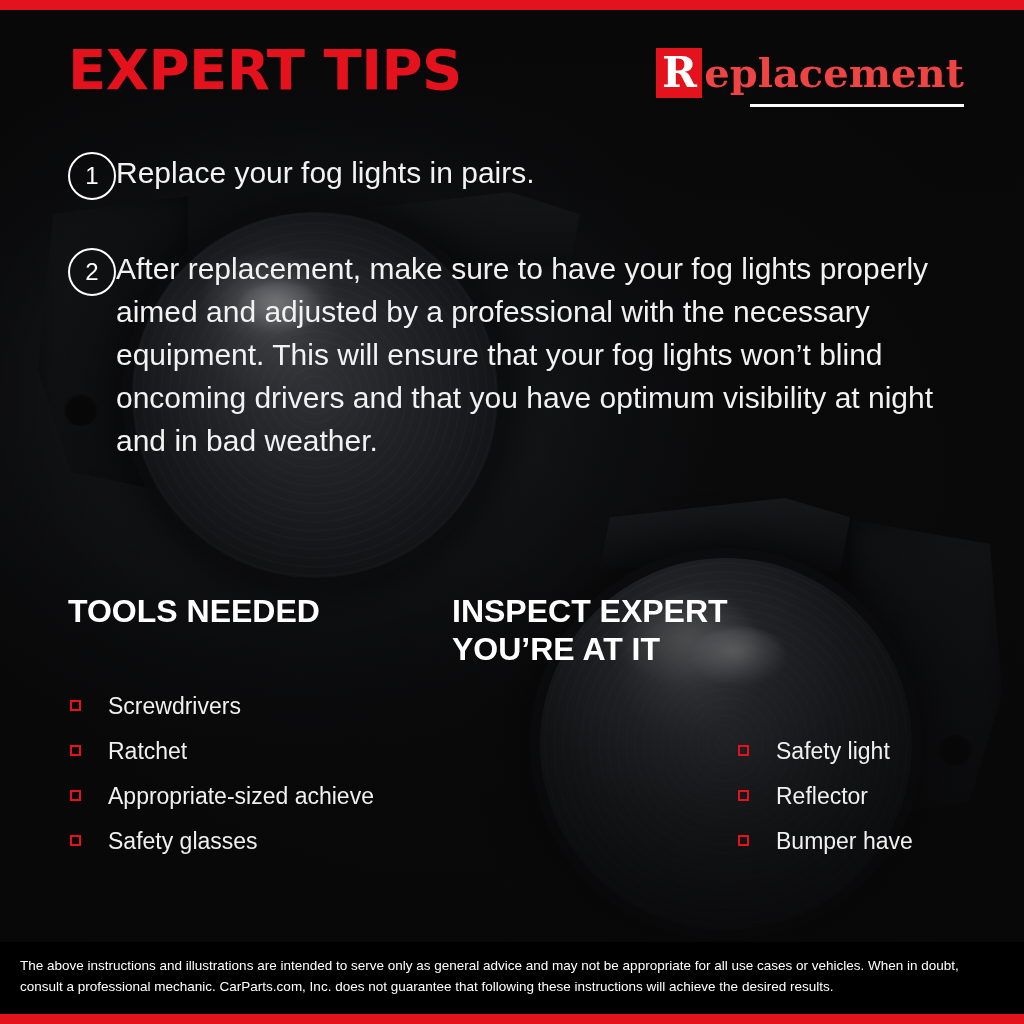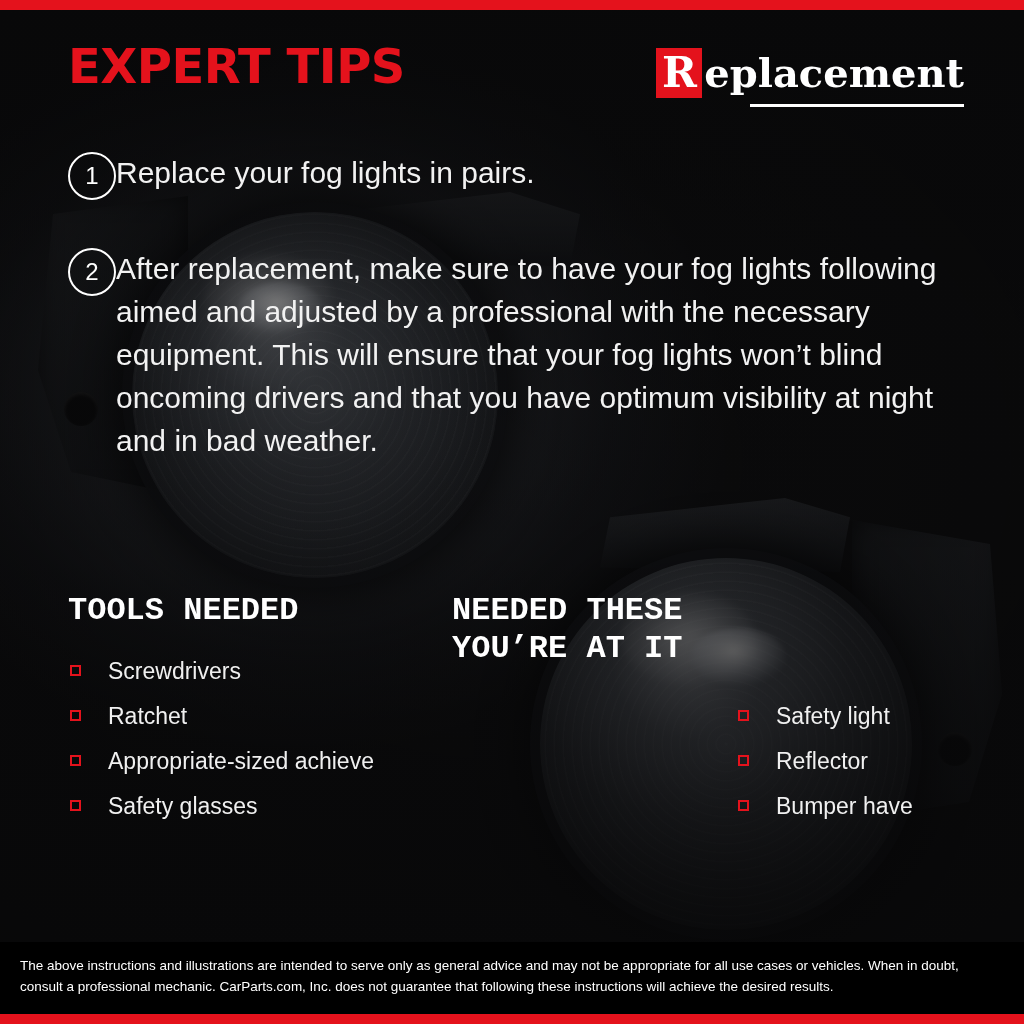--- a/index.html
+++ b/index.html
@@ -120,40 +120,40 @@
     background:
       linear-gradient(180deg, rgba(8,8,9,0.92) 0%, rgba(8,8,9,0.62) 14%, rgba(8,8,9,0.45) 30%, rgba(8,8,9,0.50) 55%, rgba(8,8,9,0.72) 80%, rgba(8,8,9,0.95) 100%),
       radial-gradient(ellipse 900px 700px at 50% 45%, rgba(0,0,0,0) 0%, rgba(0,0,0,0.45) 100%);
   }
 
   
   .content { position: absolute; inset: 0; }
 
   .title {
     position: absolute; left: 68px; top: 42px;
-    font-size: 48px; font-weight: bold; letter-spacing: -0.5px;
+    font-size: 56px; font-weight: bold; letter-spacing: -0.5px;
     color: #e4121c;
     font-family: "DejaVu Sans", sans-serif;
     line-height: 1;
   }
 
   
   .logo {
     position: absolute; right: 60px; top: 48px;
     display: flex; align-items: flex-start;
   }
   .logo-r {
     width: 46px; height: 50px; background: #e4121c;
     color: #ffffff; font-size: 42px; font-weight: bold;
     font-family: "DejaVu Serif", serif;
     display: flex; align-items: center; justify-content: center;
     line-height: 1;
   }
   .logo-word {
-    color: #ffffff; font-size: 40px; font-weight: bold;
+    color: #ef4444; font-size: 40px; font-weight: bold;
     font-family: "DejaVu Serif", serif;
     line-height: 50px; margin-left: 2px;
   }
   .logo-underline {
     position: absolute; right: 60px; top: 104px; width: 214px; height: 3px;
     background: #ffffff;
   }
 
   
   .tip { position: absolute; display: flex; align-items: flex-start; }
@@ -166,27 +166,27 @@
   .tip-text {
     color: #f2f2f2; font-size: 30px; line-height: 1.43;
     font-weight: 400;
   }
   #tip-1 { left: 68px; top: 152px; width: 880px; }
   #tip-2 { left: 68px; top: 248px; width: 900px; }
 
   
   .sec-head {
     position: absolute; color: #ffffff; font-size: 32px; font-weight: bold;
-    font-family: Liberation Mono, monospace; letter-spacing: 0px; line-height: 1.2;
+    font-family: Liberation Sans, sans-serif; letter-spacing: 0px; line-height: 1.2;
   }
   #head-tools { left: 68px; top: 592px; }
   #head-inspect { left: 452px; top: 592px; width: 320px; }
 
   
-  ul { list-style: none; }
+  ul { list-style: none; margin-top: 35px; }
   .li {
     display: flex; align-items: baseline;
     color: #f0f0f0; font-size: 23px; line-height: 1.0;
     margin-bottom: 22px;
   }
   .sq {
     width: 11px; height: 11px; border: 2px solid #e4121c;
     flex: 0 0 auto; margin-right: 27px; position: relative; top: -3px;
   }
   #list-tools { position: absolute; left: 70px; top: 660px; width: 380px; }
@@ -232,25 +232,25 @@
     </div>
     <div class="logo-underline"></div>
 
     <div class="tip" id="tip-1">
       <div class="tip-num">1</div>
       <div class="tip-text">Replace your fog lights in pairs.</div>
     </div>
 
     <div class="tip" id="tip-2">
       <div class="tip-num">2</div>
-      <div class="tip-text">After replacement, make sure to have your fog lights following aimed and adjusted by a professional with the necessary equipment. This will ensure that your fog lights won’t blind oncoming drivers and that you have optimum visibility at night and in bad weather.</div>
+      <div class="tip-text">After replacement, make sure to have your fog lights properly aimed and adjusted by a professional with the necessary equipment. This will ensure that your fog lights won’t blind oncoming drivers and that you have optimum visibility at night and in bad weather.</div>
     </div>
 
     <div class="sec-head" id="head-tools">TOOLS NEEDED</div>
-    <div class="sec-head" id="head-inspect">NEEDED THESE YOU’RE AT IT</div>
+    <div class="sec-head" id="head-inspect">INSPECT EXPERT YOU’RE AT IT</div>
 
     <ul id="list-tools">
       <li class="li">
         <span class="sq"></span>
         <span>Screwdrivers</span>
       </li>
       <li class="li">
         <span class="sq"></span>
         <span>Ratchet</span>
       </li>

